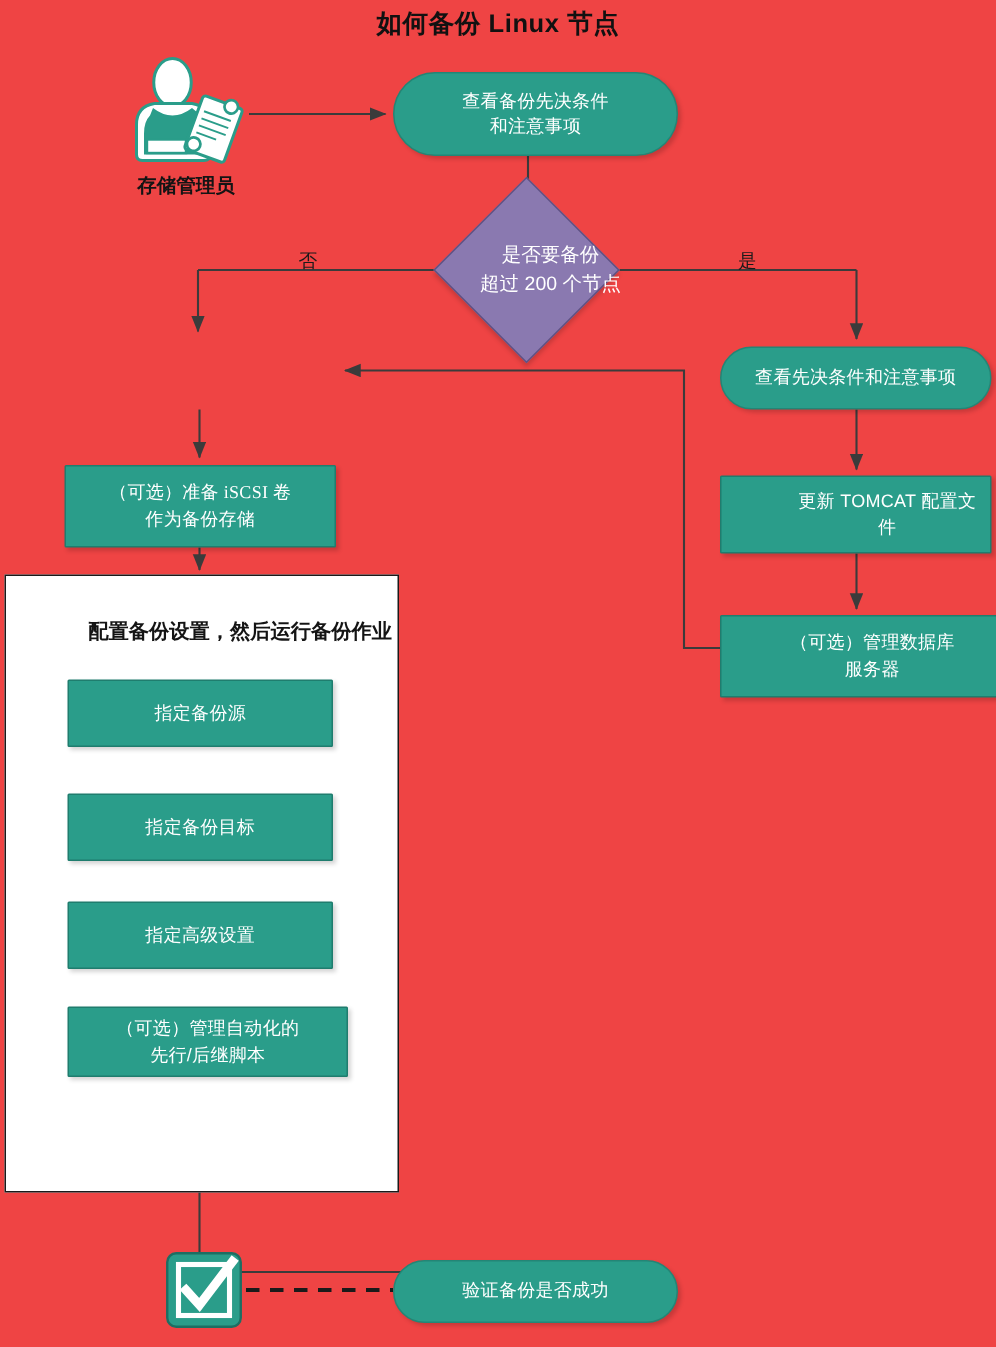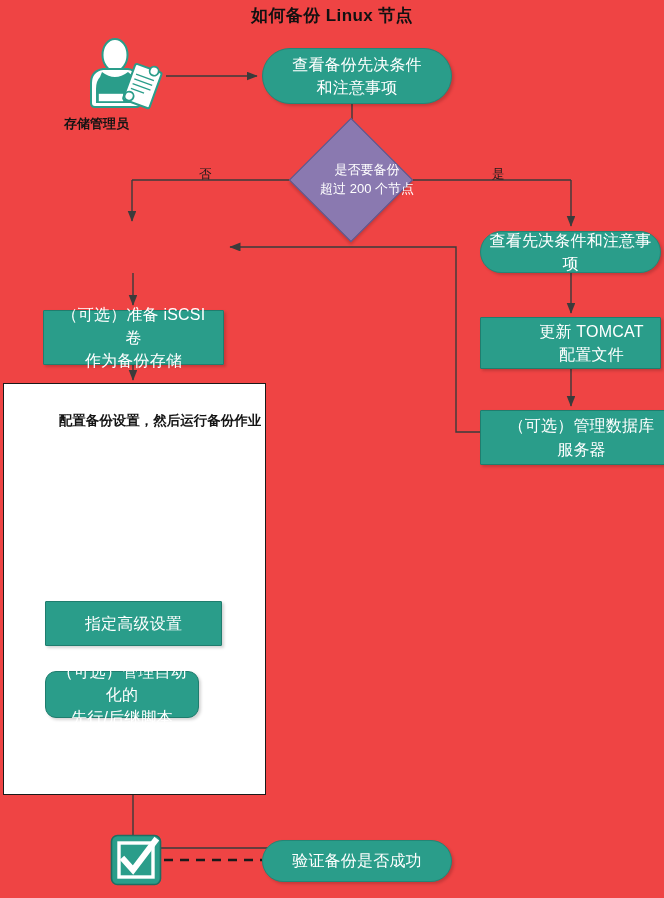--- a/index.html
+++ b/index.html
@@ -26,21 +26,21 @@
     pointer-events: none;
   }
   .node {
     position: absolute;
     box-sizing: border-box;
     display: flex;
     align-items: center;
     justify-content: center;
     text-align: center;
     color: #ffffff;
-    font-size: 16px;
+    font-size: 12px;
     line-height: 1.45;
     letter-spacing: 0.2px;
     background: #2a9d8a;
     border: 1px solid #1f7d6e;
     box-shadow: 2px 2px 3px rgba(0,0,0,0.17);
     z-index: 3;
   }
   .node.proc { border-radius: 1px; }
   .node.pill { border-radius: 100px; border-color: #238676; }
   .node span { display: block; padding: 0 8px; }
@@ -122,21 +122,21 @@
     top: 37px;
     width: 80px;
     height: 74px;
     z-index: 3;
   }
   #actor-label {
     position: absolute;
     left: 64px;
     top: 115px;
     width: 120px;
-    text-align: left;
+    text-align: center;
     font-size: 13px;
     font-weight: bold;
     color: #141414;
     z-index: 3;
   }
   #check-icon {
     position: absolute;
     left: 110px;
     top: 834px;
     width: 52px;
@@ -222,34 +222,40 @@
     <div class="dshape" style="width:88px; height:88px; left:19px; top:-1px;"></div>
     <div class="dlabel" style="white-space:pre-line;">是否要备份
 超过 200 个节点</div>
   </div>
 
   <div class="edge-label" style="left:199px; top:166px;">否</div>
   <div class="edge-label" style="left:492px; top:166px;">是</div>
 
 
   <div class="node proc" style="left:43px; top:310px; width:181px; height:55px;">
-    <span style="white-space:pre-line;">（可选）准备 iSCSI 卷
+    <span style="white-space:pre-line;font-family:Liberation Serif, serif;">（可选）准备 iSCSI 卷
 作为备份存储</span>
   </div>
 
   <div id="group-box"></div>
   <div id="group-title">配置备份设置，然后运行备份作业</div>
 
-
+  <div class="node proc" style="left:45px; top:453px; width:177px; height:45px;">
+    <span style="white-space:pre-line;">指定备份源</span>
+  </div>
+
+  <div class="node proc" style="left:45px; top:529px; width:177px; height:45px;">
+    <span style="white-space:pre-line;">指定备份目标</span>
+  </div>
 
   <div class="node proc" style="left:45px; top:601px; width:177px; height:45px;">
     <span style="white-space:pre-line;">指定高级设置</span>
   </div>
 
-  <div class="node proc" style="left:45px; top:671px; width:154px; height:47px;border-radius:11px;">
+  <div class="node proc" style="left:45px; top:671px; width:187px; height:47px;">
     <span style="white-space:pre-line;">（可选）管理自动化的
 先行/后继脚本</span>
   </div>
 
 
   <div class="node pill" style="left:480px; top:231px; width:181px; height:42px;">
     <span style="white-space:pre-line;">查看先决条件和注意事项</span>
   </div>
 
   <div class="node proc" style="left:480px; top:317px; width:181px; height:52px;padding-left:42px;">

